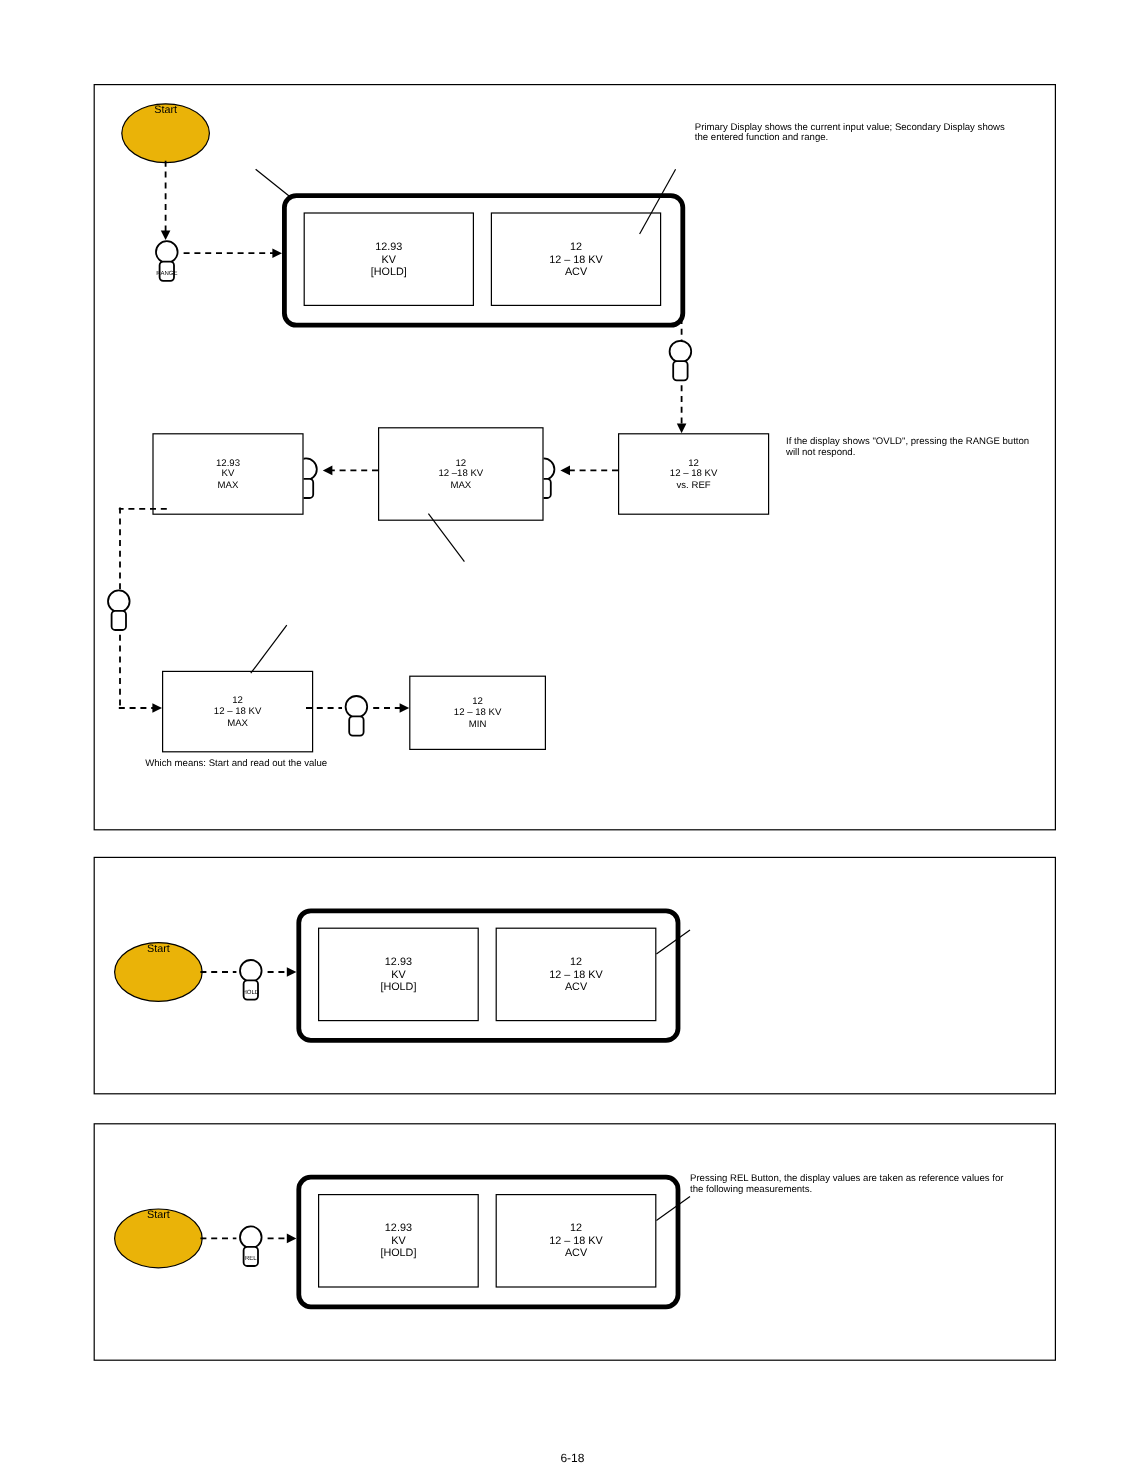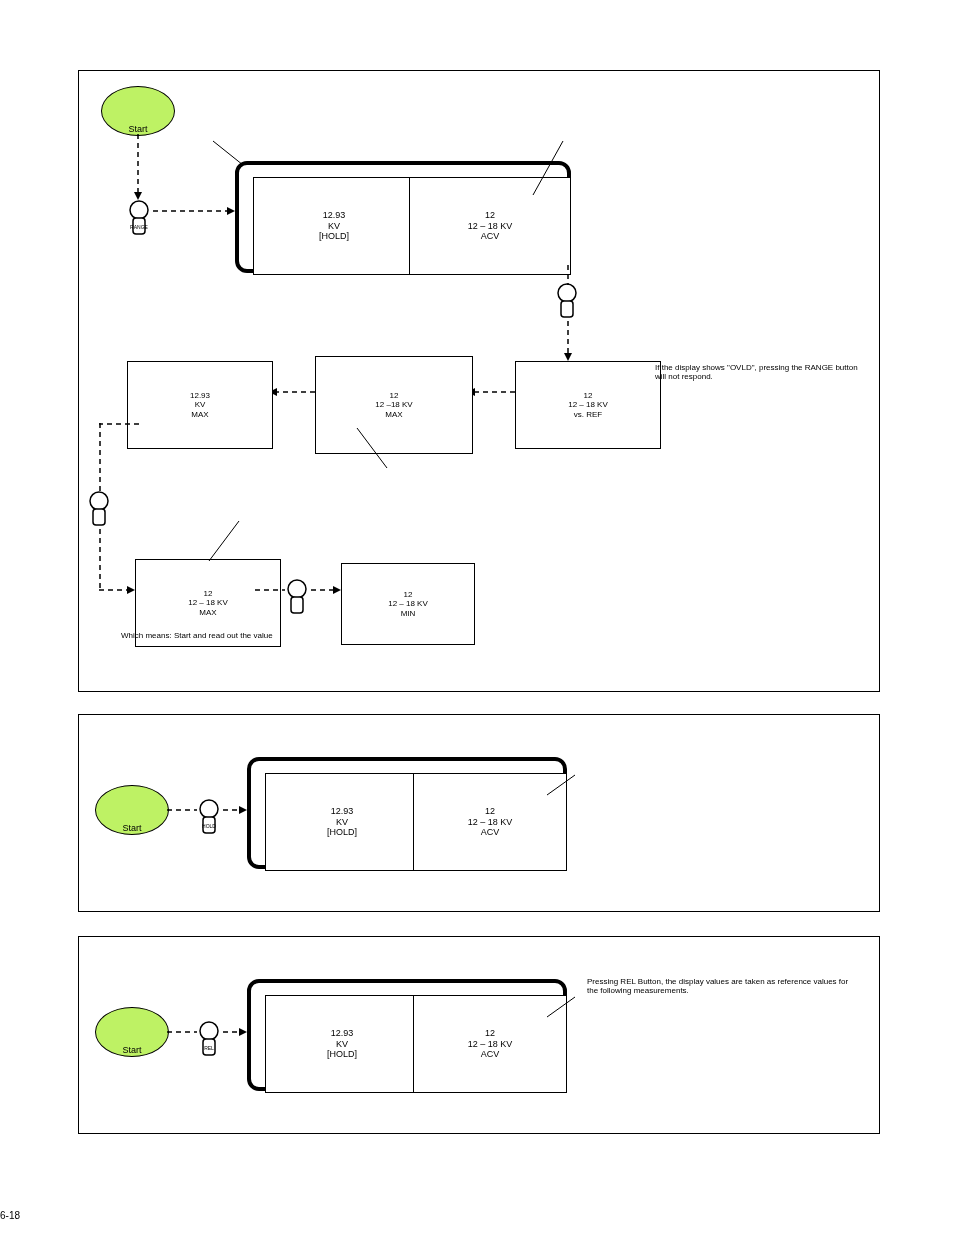--- a/index.html
+++ b/index.html
@@ -1,21 +1,21 @@
 <!DOCTYPE html>
 <html><head>
 <meta charset="utf-8">
 <style>
 html,body{margin:0;padding:0;background:#fff;font-family:Arial,Helvetica,sans-serif;font-size:9px;color:#000}
 .page{width:954px;height:1235px;position:relative}
 .panel{position:absolute;border:1.5px solid #000;background:#fff}
 .abs{position:absolute}
-.ellipse{border:1.5px solid #000;border-radius:50%;background:#bef264;display:flex;align-items:flex-end;justify-content:center;text-align:center;line-height:1.1}
+.ellipse{border:1.5px solid #000;border-radius:50%;background:#eab308;display:flex;align-items:flex-start;justify-content:center;text-align:center;line-height:1.1}
 .twin{border:4px solid #000;border-radius:12px;background:#fff}
-.box{border:1.5px solid #000;background:#fff;display:flex;align-items:center;justify-content:center;text-align:center;line-height:1.15;padding:12px}
+.box{border:1.5px solid #000;background:#fff;display:flex;align-items:center;justify-content:center;text-align:center;line-height:1.15;padding:2px}
 .tiny{font-size:8px}
 .annot{font-size:8px;line-height:1.15}
 svg{position:absolute;overflow:visible}
 </style>
 </head>
 <body>
 
 <div class="page">
 
   <div class="panel" style="left:78px;top:70px;width:800px;height:620px">
@@ -56,20 +56,21 @@
         </div>
       </div>
     </div>
 
     <svg style="left:134px;top:70px" width="30" height="24">
         <line x1="0" y1="0" x2="30" y2="24" stroke="#000" stroke-width="1"></line>
       </svg>
     <svg style="left:454px;top:70px" width="30" height="54">
         <line x1="30" y1="0" x2="0" y2="54" stroke="#000" stroke-width="1"></line>
       </svg>
+    <div class="abs annot" style="left:500px;top:30px;width:270px">Primary Display shows the current input value; Secondary Display shows the entered function and range.</div>
 
     <svg style="left:488px;top:194px" width="2" height="20">
         <line x1="1" y1="0" x2="1" y2="20" stroke="#000" stroke-width="1.5" stroke-dasharray="5 4"></line>
       </svg>
 
     <svg class="abs" style="left:474px;top:212px" width="28" height="40">
       <circle cx="14" cy="10" r="9" fill="none" stroke="#000" stroke-width="1.5"></circle>
       <rect x="8" y="18" width="12" height="16" rx="3" fill="#fff" stroke="#000" stroke-width="1.5"></rect>
     </svg>
     <svg style="left:488px;top:250px" width="2" height="40">
@@ -248,17 +249,17 @@
         <div>
           <div>12</div>
           <div>12 – 18 KV</div>
           <div>ACV</div>
         </div>
       </div>
     </div>
     <svg style="left:468px;top:60px" width="28" height="20">
         <line x1="28" y1="0" x2="0" y2="20" stroke="#000" stroke-width="1"></line>
       </svg>
-    <div class="abs annot" style="left:508px;top:40px;width:270px">Pressing REL Button, the display values are taken as reference values for the following measurements.</div>
+    <div class="abs annot" style="left:496px;top:40px;width:270px">Pressing REL Button, the display values are taken as reference values for the following measurements.</div>
   </div>
 
-  <div class="abs" style="left:0;right:0;bottom:14px;font-size:10px">6-18</div>
+  <div class="abs" style="left:0;right:0;bottom:14px;text-align:center;font-size:10px">6-18</div>
 </div>
 
 </body></html>

